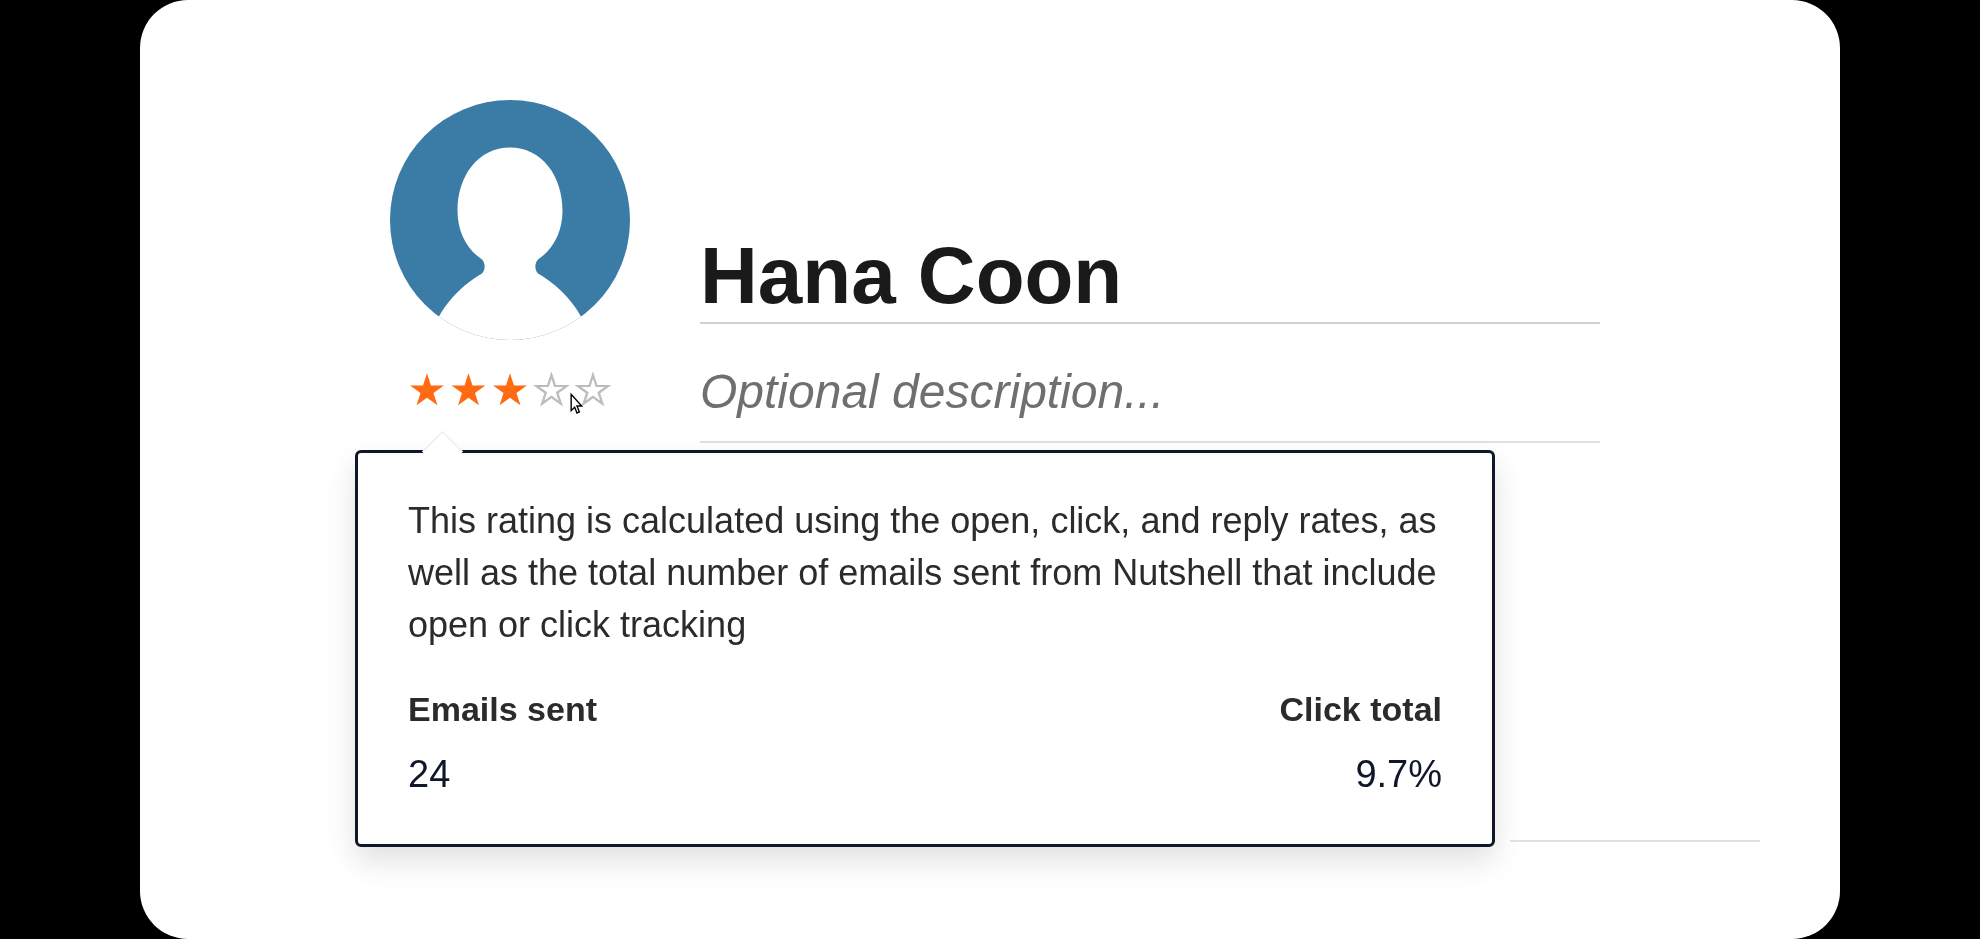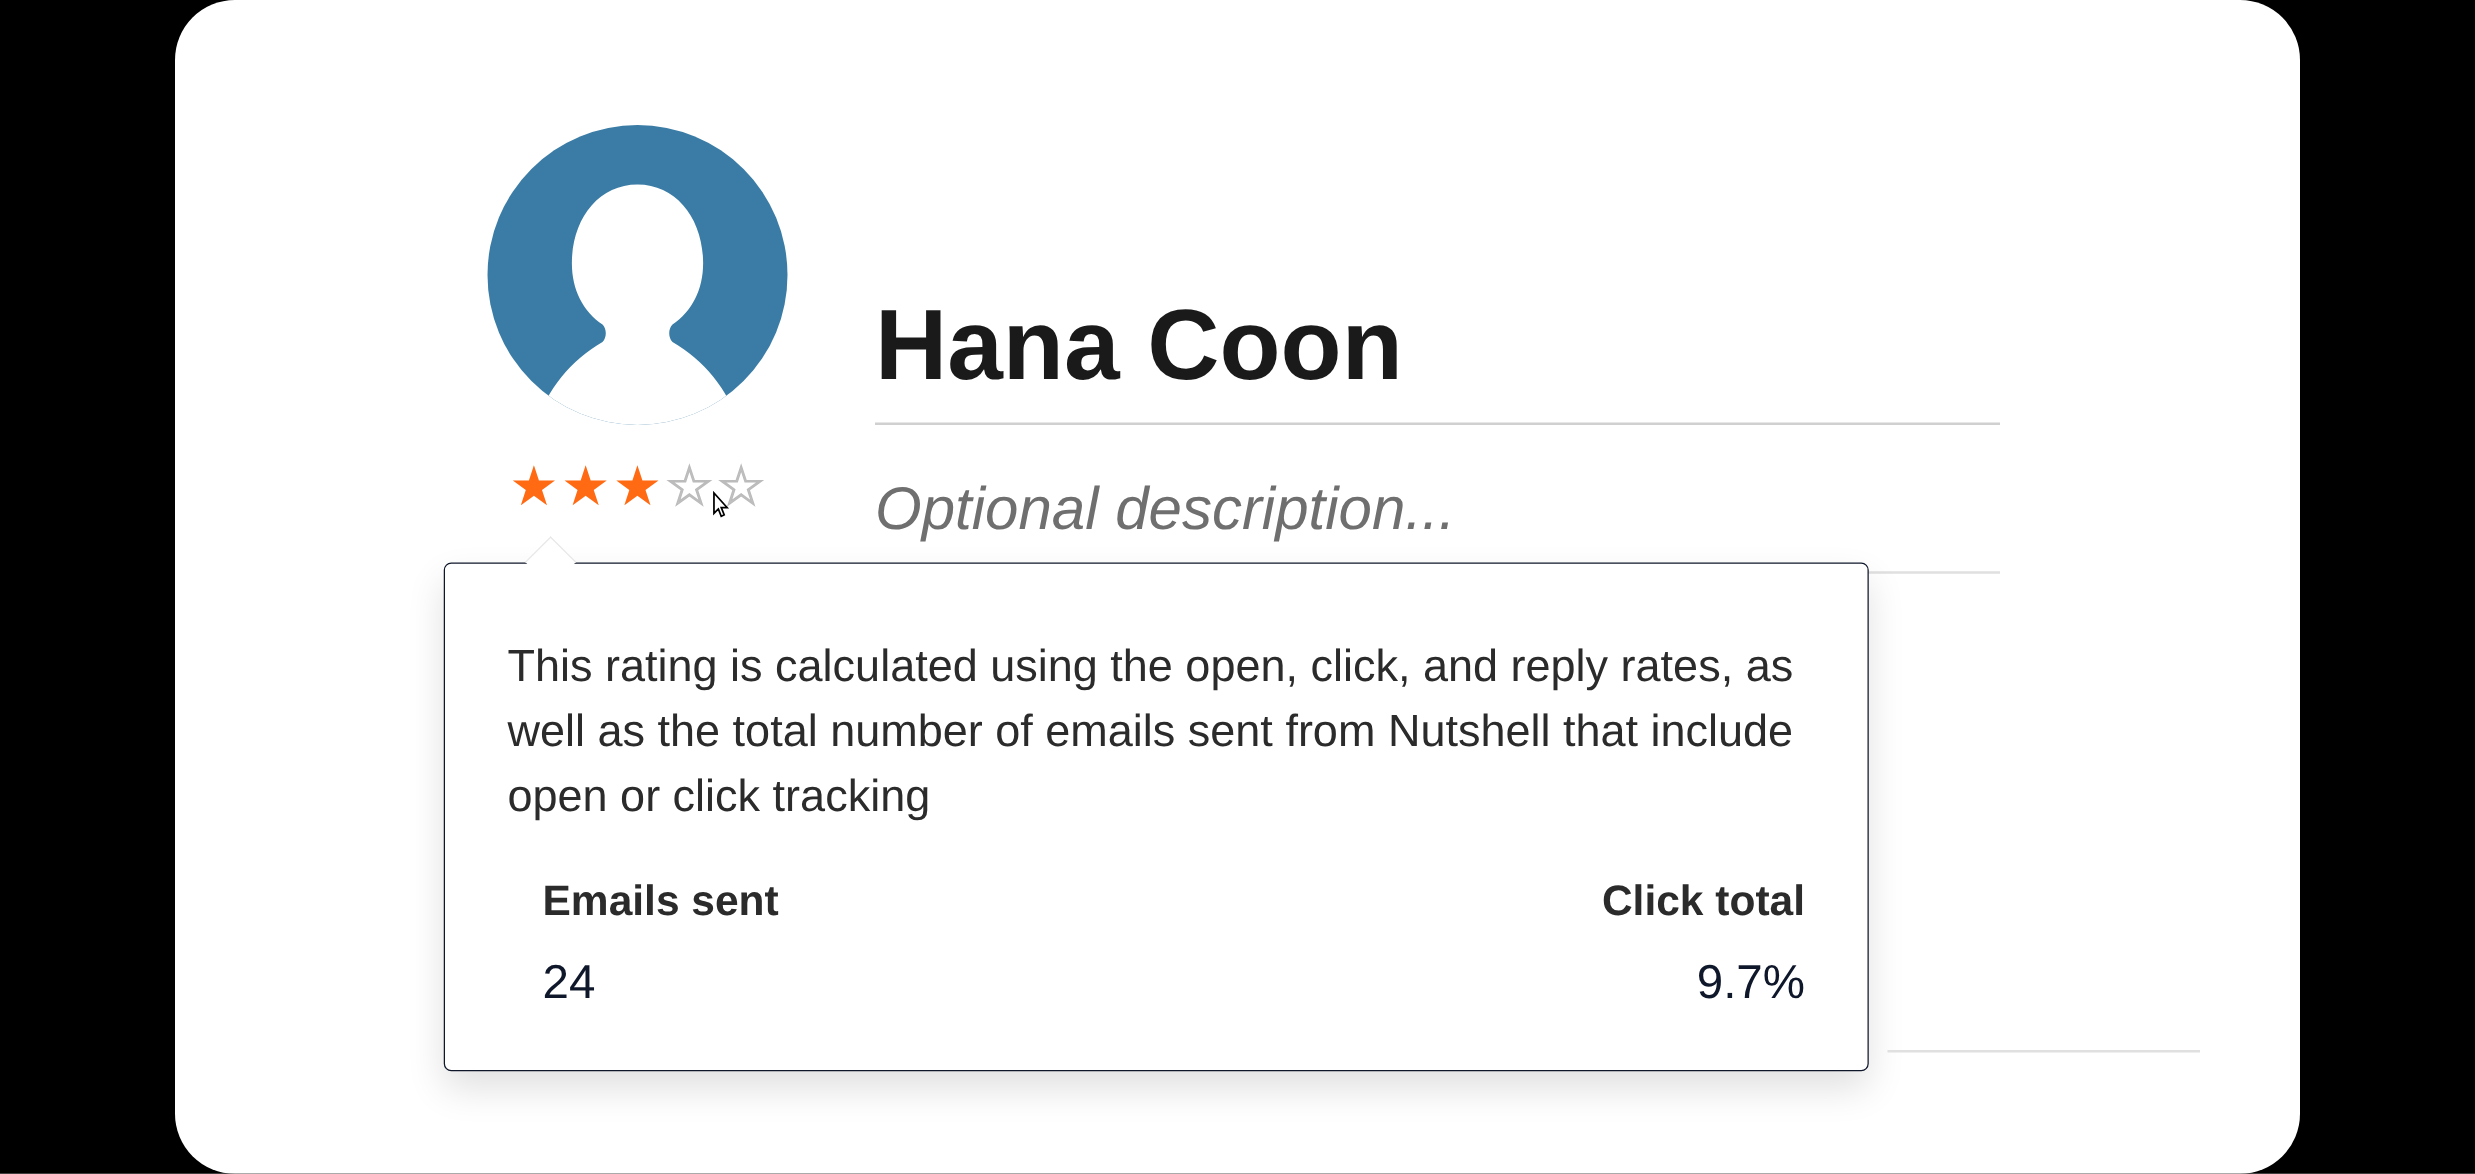--- a/index.html
+++ b/index.html
@@ -78,40 +78,40 @@
     }
     .name-col {
       flex: 1;
       padding-top: 130px;
     }
     .contact-name {
       font-size: 80px;
       font-weight: 700;
       color: #1a1a1a;
       border-bottom: 2px solid #d0d0d0;
-      padding-bottom: 16px;
+      padding-bottom: 0;
     }
     .description-placeholder {
       font-size: 48px;
       font-style: italic;
       color: #6f6f6f;
       margin-top: 40px;
       border-bottom: 2px solid #e0e0e0;
       padding-bottom: 22px;
     }
     .tooltip {
       position: absolute;
       top: 450px;
       left: 215px;
       width: 1140px;
       background: #fff;
-      border: 1px solid #0f172a;
+      border: 3px solid #0f172a;
       border-radius: 6px;
       box-shadow: 0 14px 30px rgba(0,0,0,0.12);
-      padding: 56px 50px 48px;
+      padding: 42px 50px 48px;
     }
     .tooltip::before {
       content: "";
       position: absolute;
       top: -16px;
       left: 70px;
       width: 28px;
       height: 28px;
       background: #fff;
       border-left: 1px solid #e8e8e8;
@@ -128,21 +128,20 @@
       display: flex;
       justify-content: space-between;
     }
     .stat {
       display: flex;
       flex-direction: column;
       align-items: flex-end;
     }
     .stat:first-child {
       align-items: flex-start;
-      margin-left: 28px;
     }
     .stat-label {
       font-size: 34px;
       font-weight: 700;
       color: #2b2b2b;
       margin-bottom: 24px;
     }
     .stat-value {
       font-size: 38px;
       color: #0f172a;

